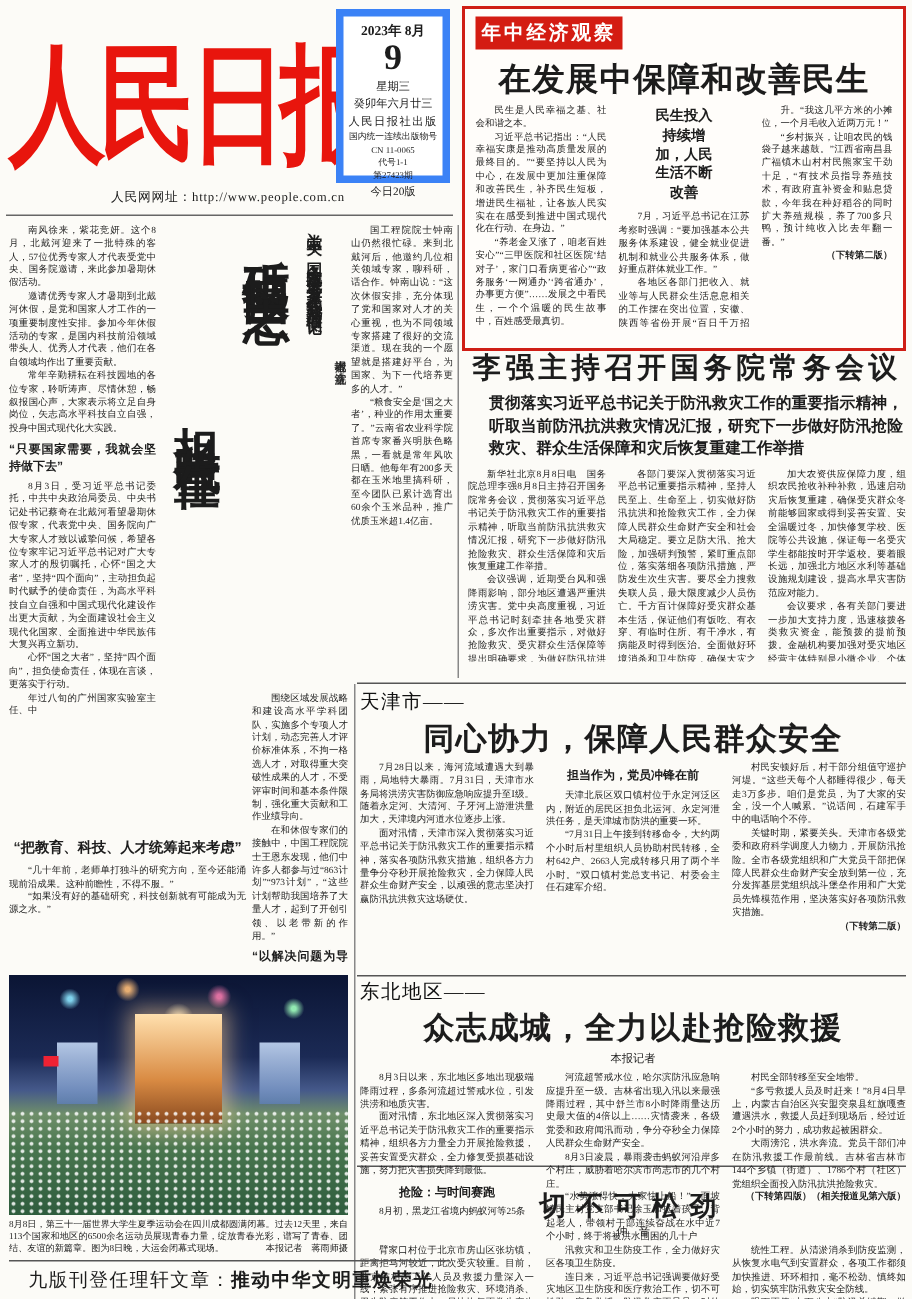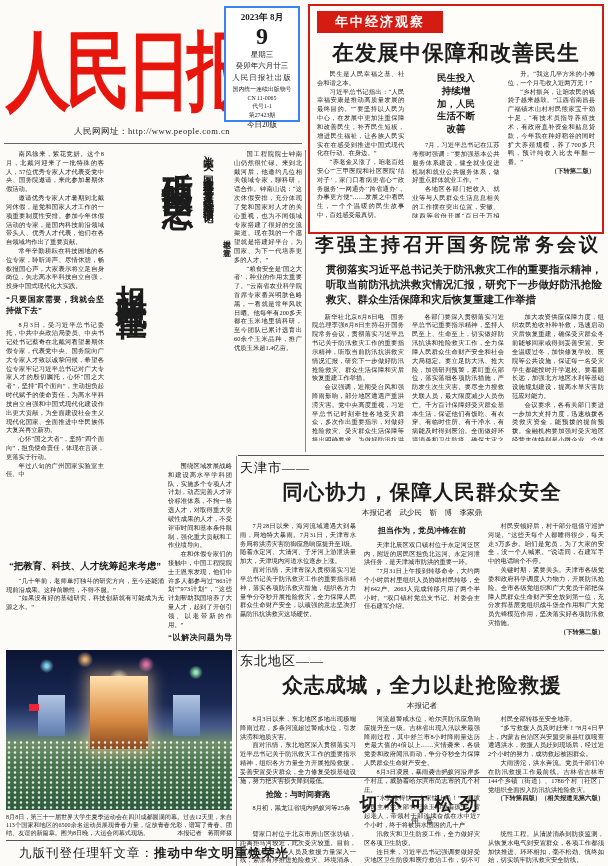--- a/index.html
+++ b/index.html
@@ -8,32 +8,32 @@
   .abs{position:absolute;}
   
   #masthead-title{left:6px;top:2px;width:212px;height:102px;color:#e8150d;
       font-weight:bold;font-size:62px;letter-spacing:-4px;transform:scale(1.04,1.38);
       transform-origin:left top;white-space:nowrap;line-height:100px;}
   #masthead-latin{left:24px;top:98px;width:180px;color:#e8150d;font-weight:bold;
       font-size:15px;letter-spacing:7px;font-family:"Liberation Serif",serif;}
   #site-line{left:0;top:126px;width:304px;text-align:center;font-size:8.5px;letter-spacing:.5px;}
   #mast-rule{left:4px;top:143px;width:298px;border-top:1px solid #666;height:0;}
   
-  #date-box{left:224px;top:6px;width:76px;height:116px;border:2px solid #3b82f6;
+  #date-box{left:224px;top:6px;width:76px;height:116px;border:5px solid #3b82f6;
       text-align:center;padding-top:3px;box-sizing:border-box;background:#fff;}
   #date-box .l1{font-size:9px;font-weight:bold;}
   #date-box .day{font-size:24px;font-weight:bold;line-height:25px;}
   #date-box .sm{font-size:7.5px;line-height:11px;}
   #date-box .xs{font-size:6.2px;line-height:8.5px;transform:scale(.95);}
   #date-box .pub{font-size:7.5px;letter-spacing:1px;margin:2px 0;}
   
   #lead-box{left:308px;top:4px;width:296px;height:230px;border:2.5px solid #cf1e16;
       box-sizing:border-box;padding:5px 7px;background:#fffdfa;}
   #lead-kicker{display:inline-block;background:#d41c12;color:#fff;font-weight:bold;
-      font-size:13px;padding:2px 18px;letter-spacing:2px;}
+      font-size:13px;padding:2px 4px;letter-spacing:2px;}
   #lead-headline{text-align:center;font-weight:bold;font-size:21.5px;letter-spacing:1px;
       margin:5px 0 3px;font-family:"Liberation Sans",sans-serif;}
   .byline{text-align:center;font-size:7.5px;color:#222;margin-bottom:4px;}
   .cols{display:flex;gap:8px;}
   .tcol{flex:1;font-size:6.3px;line-height:1.4;text-align:justify;overflow:hidden;}
   .para{margin:0;text-indent:2em;}
   .sub{font-weight:bold;font-size:8px;line-height:1.35;margin:4px 0;text-indent:0;
        font-family:"Liberation Sans",sans-serif;}
   .sub-center{text-align:center;}
   .sub-big{font-size:9.5px;text-align:center;margin:2px 22px 5px;}
@@ -209,21 +209,20 @@
 
   <div class="abs hrule hr-a"></div>
   <div class="abs hrule hr-b"></div>
   <div class="abs hrule hr-c"></div>
   <div class="abs vrule r1"></div>
   <div class="abs vrule r2"></div>
 
   <div class="abs" id="tianjin">
     <div class="region-hd">天津市——</div>
     <div class="box-headline">同心协力，保障人民群众安全</div>
-    <div class="byline">本报记者　武少民　靳　博　李家鼎</div>
     <div class="cols" id="tianjin-cols">
       <div class="tcol">
           <p class="para">7月28日以来，海河流域遭遇大到暴雨，局地特大暴雨。7月31日，天津市水务局将洪涝灾害防御应急响应提升至Ⅰ级。随着永定河、大清河、子牙河上游泄洪量加大，天津境内河道水位逐步上涨。</p>
           <p class="para">面对汛情，天津市深入贯彻落实习近平总书记关于防汛救灾工作的重要指示精神，落实各项防汛救灾措施，组织各方力量争分夺秒开展抢险救灾，全力保障人民群众生命财产安全，以顽强的意志坚决打赢防汛抗洪救灾这场硬仗。</p>
         </div>
       <div class="tcol">
         <div class="sub sub-center">担当作为，党员冲锋在前</div>
         <div>
             <p class="para">天津北辰区双口镇村位于永定河泛区内，附近的居民区担负北运河、永定河泄洪任务，是天津城市防洪的重要一环。</p>
             <p class="para">“7月31日上午接到转移命令，大约两个小时后村里组织人员协助村民转移，全村642户、2663人完成转移只用了两个半小时。”双口镇村党总支书记、村委会主任石建军介绍。</p>

